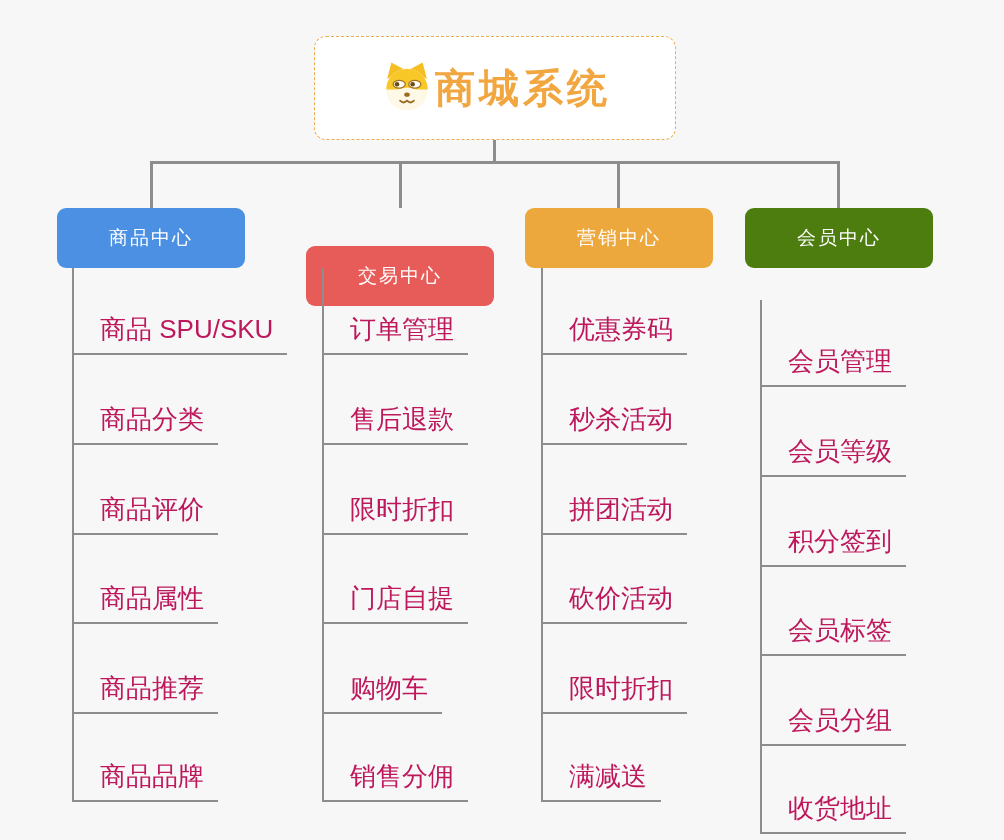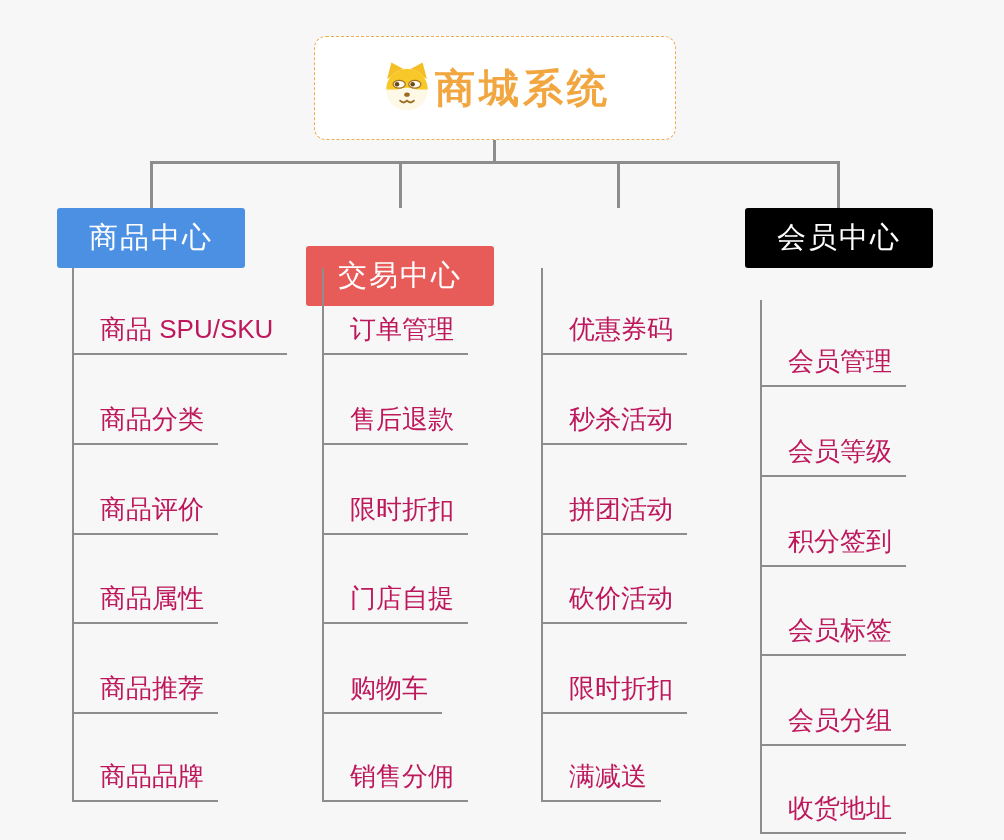--- a/index.html
+++ b/index.html
@@ -29,22 +29,22 @@
   .stem  { left:493px; top:140px; width:3px; height:24px; }
   .bus   { left:150px; top:161px; width:690px; height:3px; }
   .drop1 { left:150px; top:161px; width:3px; height:47px; }
   .drop2 { left:399px; top:161px; width:3px; height:47px; }
   .drop3 { left:617px; top:161px; width:3px; height:47px; }
   .drop4 { left:837px; top:161px; width:3px; height:47px; }
 
   
   .branch {
     position:absolute; top:208px; width:188px; height:60px;
-    border-radius:3px; color:#FFFFFF;
-    font-size:29px; letter-spacing:2px;
+    border-radius:9px; color:#FFFFFF;
+    font-size:19px; letter-spacing:2px;
     display:flex; align-items:center; justify-content:center;
   }
   .b1 { left:57px; }
   .b2 { left:306px; }
   .b3 { left:525px; }
   .b4 { left:745px; }
 
   
   .col { position:absolute; top:268px; width:240px; height:545px; }
   .c1 { left:72px; }
@@ -91,21 +91,22 @@
 
   <div class="line stem"></div>
   <div class="line bus"></div>
   <div class="line drop1"></div>
   <div class="line drop2"></div>
   <div class="line drop3"></div>
   <div class="line drop4"></div>
 
   <div class="branch b1" style="background-color: rgb(75, 144, 226);">商品中心</div>
   <div class="branch b2" style="background-color: rgb(231, 91, 88); margin-top: 38px;">交易中心</div>
-  <div class="branch b4" style="background-color: #000000;">会员中心</div>
+  <div class="branch b3" style="background-color: rgb(236, 168, 61);">营销中心</div>
+  <div class="branch b4" style="background-color: #4d7c0f;">会员中心</div>
 
   <div class="col c1">
     <div class="trunk"></div>
     <div class="sub r1">商品 SPU/SKU</div>
     <div class="sub r2">商品分类</div>
     <div class="sub r3">商品评价</div>
     <div class="sub r4">商品属性</div>
     <div class="sub r5">商品推荐</div>
     <div class="sub r6">商品品牌</div>
   </div>

